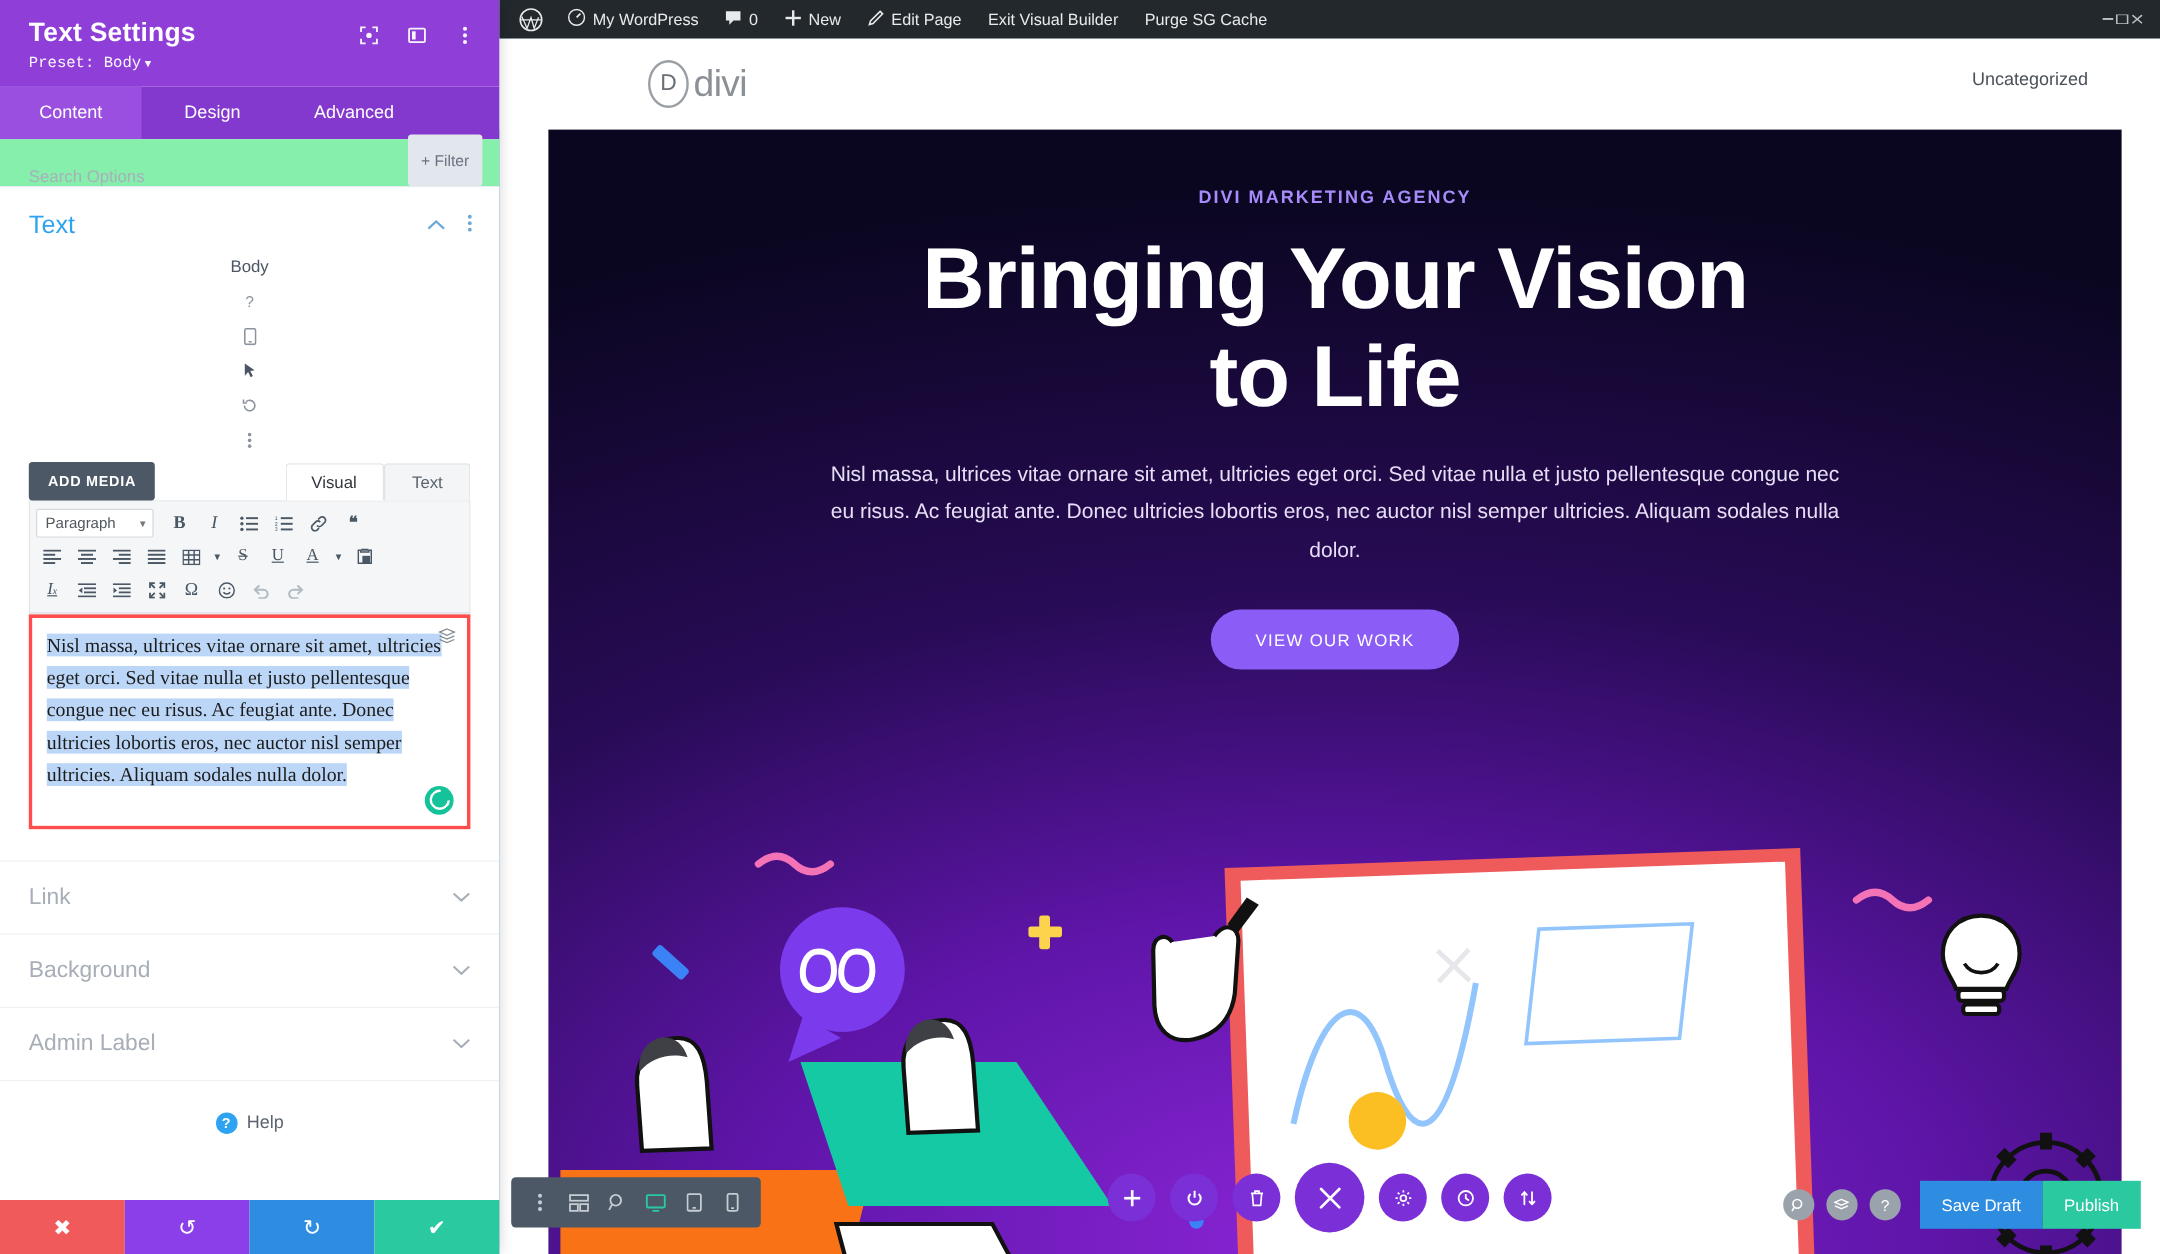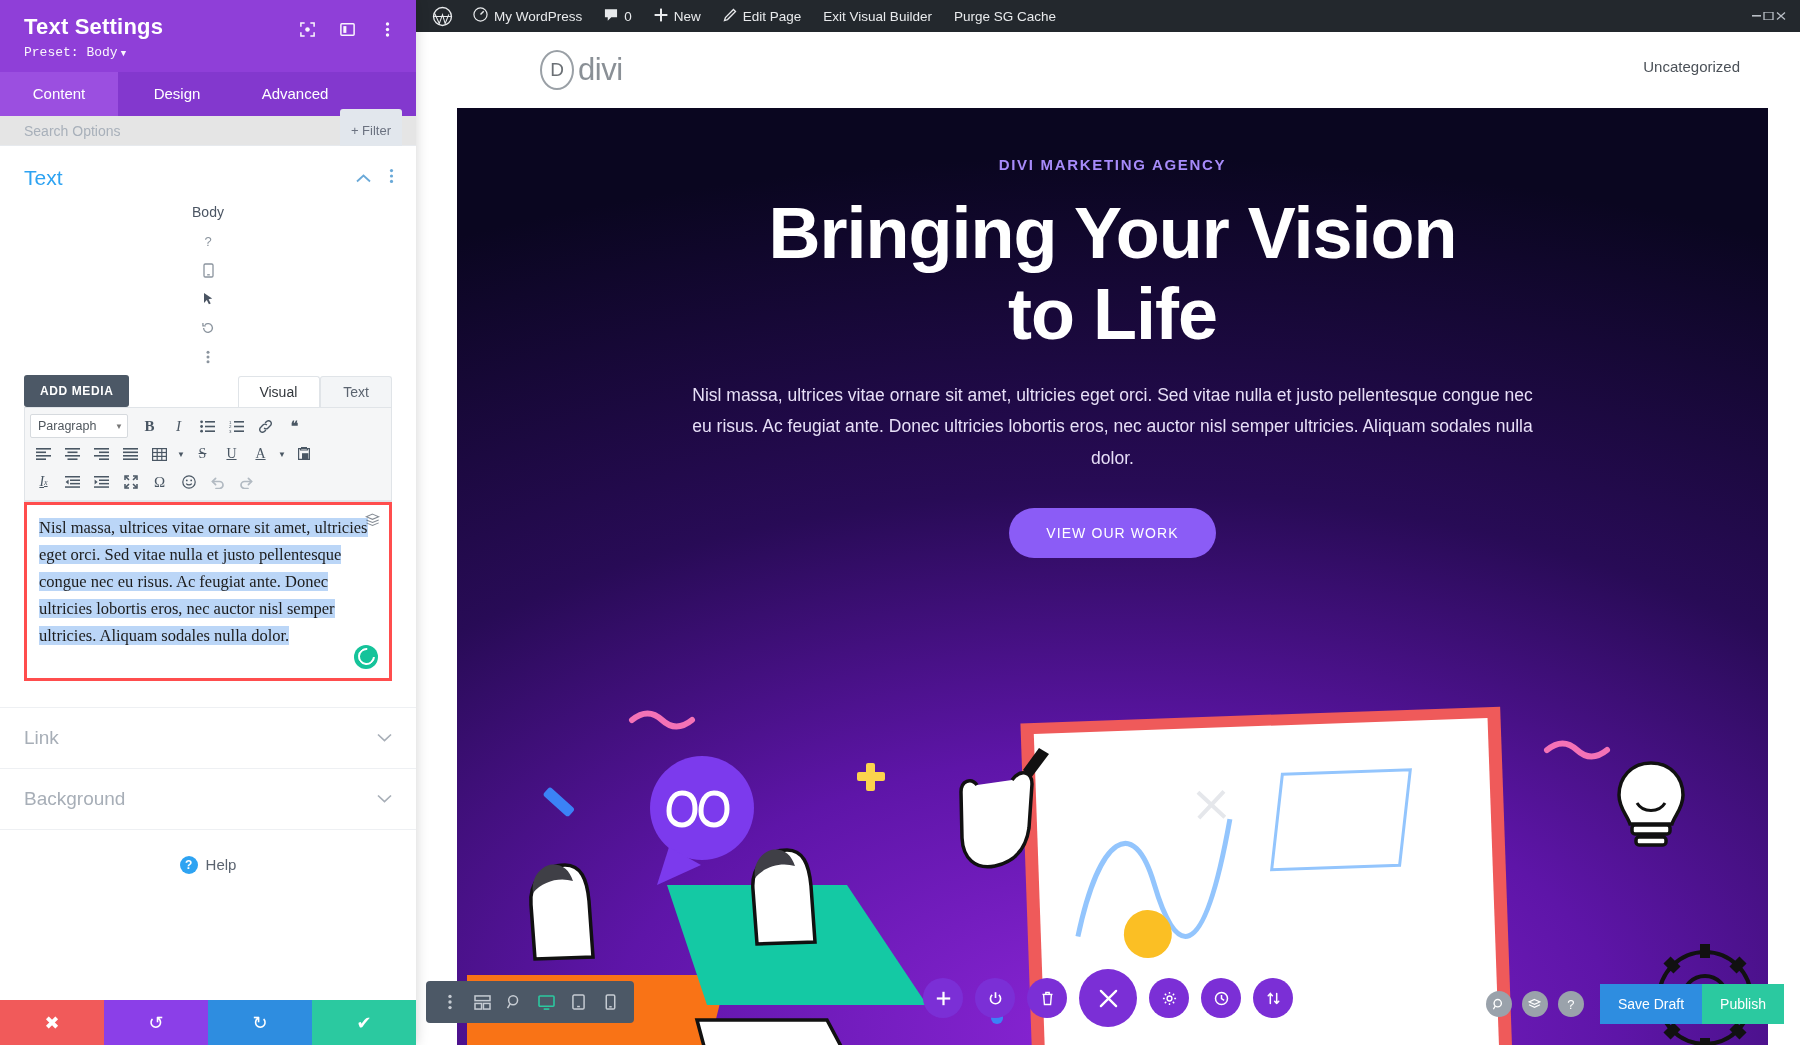--- a/index.html
+++ b/index.html
@@ -26,22 +26,22 @@
   .sb-preset .caret { font-size: 9px; margin-left: 3px; }
   .sb-head-icons { margin-left: auto; display: flex; gap: 22px; padding-top: 6px; }
   .sb-head-icons .ic { width: 18px; height: 18px; opacity: .95; display:flex; align-items:center; justify-content:center;}
   .sb-tabs { display: flex; background: #8338CE; }
   .sb-tab {
     padding: 13px 0 14px 0; color: #fff; font-size: 15px;
     width: 118px; text-align: center; cursor: pointer;
   }
   .sb-tab.active { background: #9B4FE0; }
   .sb-search {
-    display: flex; align-items: center; background: #e5e5e5;
-    border-bottom: 1px solid #e7eaee; padding: 0 14px 0 24px; height: 30px;
+    display: flex; align-items: flex-end; background: #86efac;
+    border-bottom: 1px solid #e7eaee; padding: 0 14px 0 24px; height: 40px;
   }
   .sb-search input {
     border: 0; background: transparent; outline: none; flex: 1;
     font-size: 14px; color: #6b7280; font-family: inherit;
   }
   .sb-search input::placeholder { color: #a8b0ba; }
   .filter-btn {
     background: #e2e7ed; color: #6b7280; font-size: 13px; border: 0;
     padding: 14px 11px; border-radius: 3px; cursor: pointer; font-family: inherit;
   }
@@ -481,20 +481,28 @@
         <div class="acc-row">
           <span class="acc-label">Link</span>
           <span class="acc-chev">
             <svg width="15" height="9" viewBox="0 0 15 9" fill="none" stroke="#a7aeb7" stroke-width="1.7">
                 <path d="M1 1.5L7.5 7.5 14 1.5"></path>
               </svg>
           </span>
         </div>
         <div class="acc-row">
           <span class="acc-label">Background</span>
+          <span class="acc-chev">
+            <svg width="15" height="9" viewBox="0 0 15 9" fill="none" stroke="#a7aeb7" stroke-width="1.7">
+                <path d="M1 1.5L7.5 7.5 14 1.5"></path>
+              </svg>
+          </span>
+        </div>
+        <div class="acc-row">
+          <span class="acc-label">Admin Label</span>
           <span class="acc-chev">
             <svg width="15" height="9" viewBox="0 0 15 9" fill="none" stroke="#a7aeb7" stroke-width="1.7">
                 <path d="M1 1.5L7.5 7.5 14 1.5"></path>
               </svg>
           </span>
         </div>
       </div>
 
       <div class="help-row">
         <span class="help-ic">?</span>

